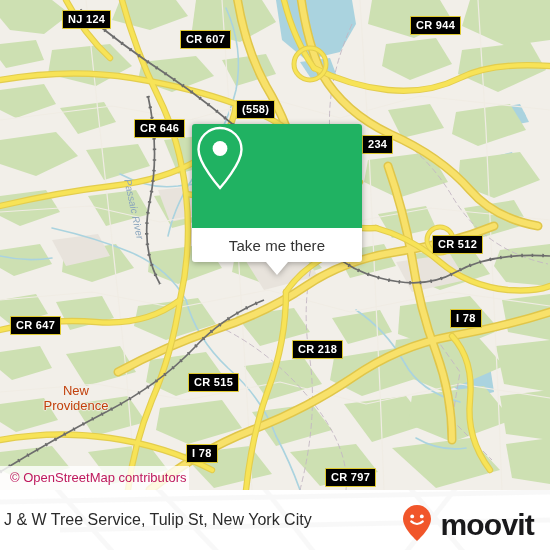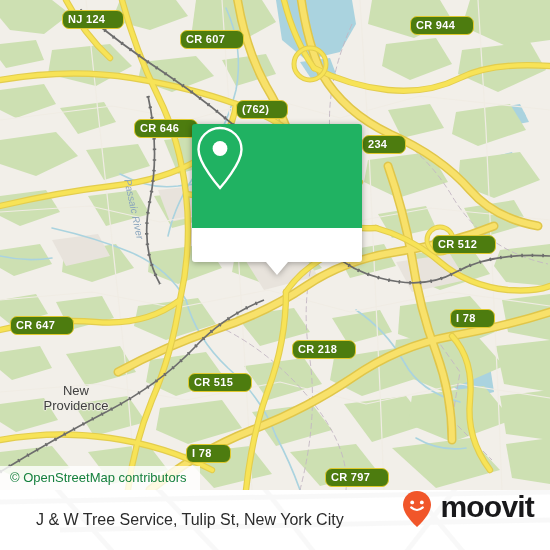--- a/index.html
+++ b/index.html
@@ -11,38 +11,38 @@
   }
   #root{position:relative;width:550px;height:550px;overflow:hidden;}
 
   
   #map{position:absolute;left:0;top:0;width:550px;height:490px;overflow:hidden;background:#f2efe9;}
   #map svg{position:absolute;left:0;top:0;}
 
   
   .shield{
     position:absolute;
-    background:#4d7c0f;
+    background:#000000;
     border:1px solid #e0c92e;
-    border-radius:7px;
+    border-radius:1px;
     color:#ffffff;
     font-size:11px;
     font-weight:bold;
     line-height:14px;
-    padding:1px 18px 2px 5px;
+    padding:1px 5px 2px 5px;
     white-space:nowrap;
     letter-spacing:.3px;
     text-shadow:0 0 1px rgba(0,0,0,.18);
     box-sizing:border-box;
   }
 
   
   .place-label{
     position:absolute;
-    color:#404040;
+    color:#c2410c;
     font-size:13px;
     line-height:15px;
     text-align:center;
     white-space:pre;
     text-shadow:
       1px 0 1px #f2efe9,-1px 0 1px #f2efe9,
       0 1px 1px #f2efe9,0 -1px 1px #f2efe9;
   }
   .water-label{
     position:absolute;
@@ -76,41 +76,41 @@
     border-left:11px solid transparent;
     border-right:11px solid transparent;
     border-top:13px solid #ffffff;
   }
   #popup{filter:drop-shadow(0 1px 3px rgba(0,0,0,.32));}
 
   
   #attrib{
     position:absolute;left:0;top:466px;
     height:24px;line-height:24px;
-    padding:0 13px 0 10px;
+    padding:0 2px 0 10px;
     background:rgba(255,255,255,.80);
-    color:#15803d;font-size:13px;white-space:nowrap;
+    color:#be185d;font-size:13px;white-space:nowrap;
   }
 
   
   #footer{
     position:absolute;left:0;top:490px;width:550px;height:60px;
     background:#ffffff;overflow:hidden;
   }
   #footer-watermark{
     position:absolute;left:0;top:0;width:550px;height:60px;opacity:.06;
   }
   #footer-title{
-    position:absolute;left:36px;top:0;height:60px;
+    position:absolute;left:4px;top:0;height:60px;
     display:flex;align-items:center;
     color:#2b2b2b;font-size:16px;white-space:nowrap;
   }
   #brand{
     position:absolute;right:16px;top:0;height:52px;
-    display:flex;align-items:flex-start;gap:8px;
+    display:flex;align-items:flex-end;gap:8px;
   }
   #brand-name{
     color:#19191b;font-size:30px;font-weight:bold;letter-spacing:-.8px;
   }
 </style>
 </head>
 <body>
 
 <div id="root">
 
@@ -303,21 +303,21 @@
         <path class="raild" d="M0 472 Q52 440 106 412 Q160 384 194 348 Q224 316 264 300"></path>
         <path class="rail" d="M148 96 Q160 150 150 200 Q140 248 160 284"></path>
         <path class="raild" d="M148 96 Q160 150 150 200 Q140 248 160 284"></path>
       </g>
     </svg>
 
     <div>
       <div class="shield" style="left:62px;top:10px">NJ 124</div>
       <div class="shield" style="left:180px;top:30px">CR 607</div>
       <div class="shield" style="left:410px;top:16px">CR 944</div>
-      <div class="shield" style="left:236px;top:100px">(762)</div>
+      <div class="shield" style="left:236px;top:100px">(558)</div>
       <div class="shield" style="left:134px;top:119px">CR 646</div>
       <div class="shield" style="left:362px;top:135px">234</div>
       <div class="shield" style="left:432px;top:235px">CR 512</div>
       <div class="shield" style="left:450px;top:309px">I 78</div>
       <div class="shield" style="left:10px;top:316px">CR 647</div>
       <div class="shield" style="left:292px;top:340px">CR 218</div>
       <div class="shield" style="left:188px;top:373px">CR 515</div>
       <div class="shield" style="left:186px;top:444px">I 78</div>
       <div class="shield" style="left:325px;top:468px">CR 797</div>
     </div>
@@ -328,20 +328,21 @@
     <div class="water-label" style="left:133px;top:178px;transform:rotate(78deg)">Passaic River</div>
 
     <div id="popup">
       <div id="popup-head">
         <svg width="56" height="70" viewBox="0 0 56 70">
           <path d="M28 4 C16 4 6.5 13.5 6.5 25.5 C6.5 40 28 64 28 64 C28 64 49.5 40 49.5 25.5 C49.5 13.5 40 4 28 4 Z" fill="none" stroke="#ffffff" stroke-width="2.4"></path>
           <circle cx="28" cy="24.5" r="7.4" fill="#ffffff"></circle>
         </svg>
       </div>
       <div id="popup-foot">
+        <span class="label">Take me there</span>
         <div id="popup-tail"></div>
       </div>
     </div>
 
     <div id="attrib">© OpenStreetMap contributors</div>
   </div>
 
   <div id="footer">
     <svg id="footer-watermark" viewBox="0 0 550 60">
       <g fill="none" stroke="#9a9a9a" stroke-width="5">

